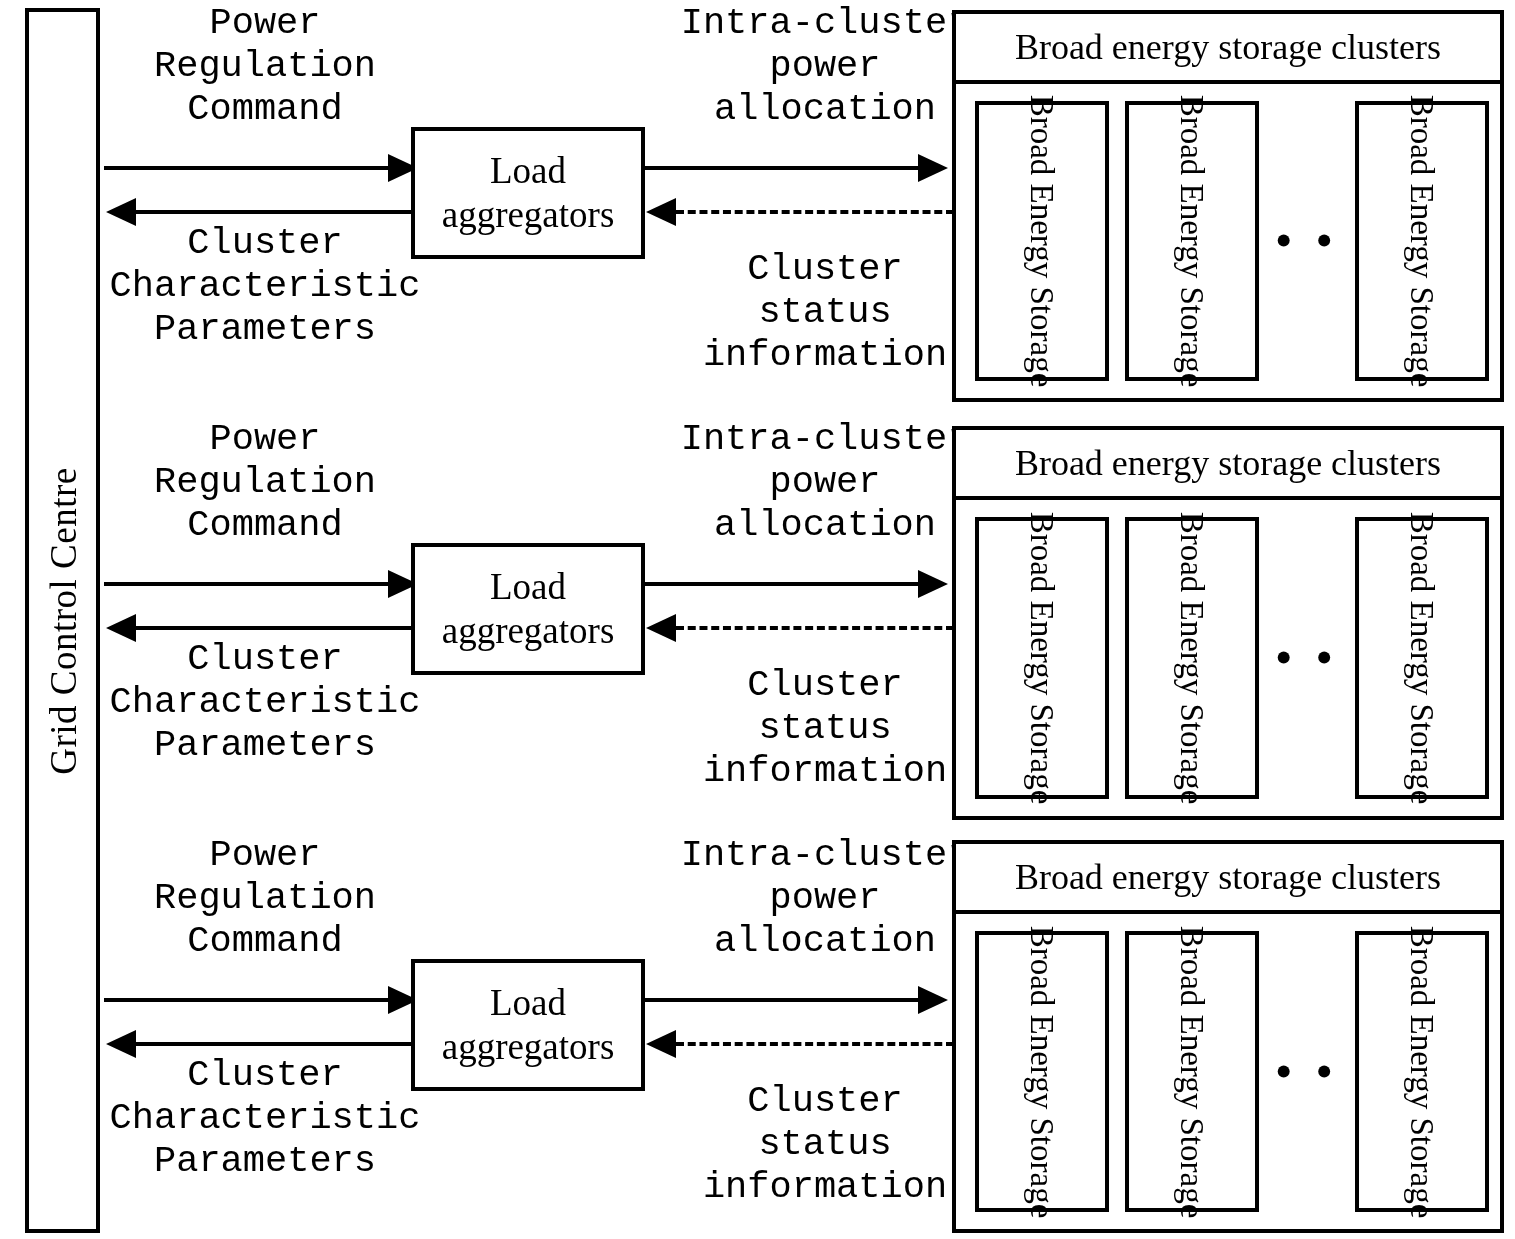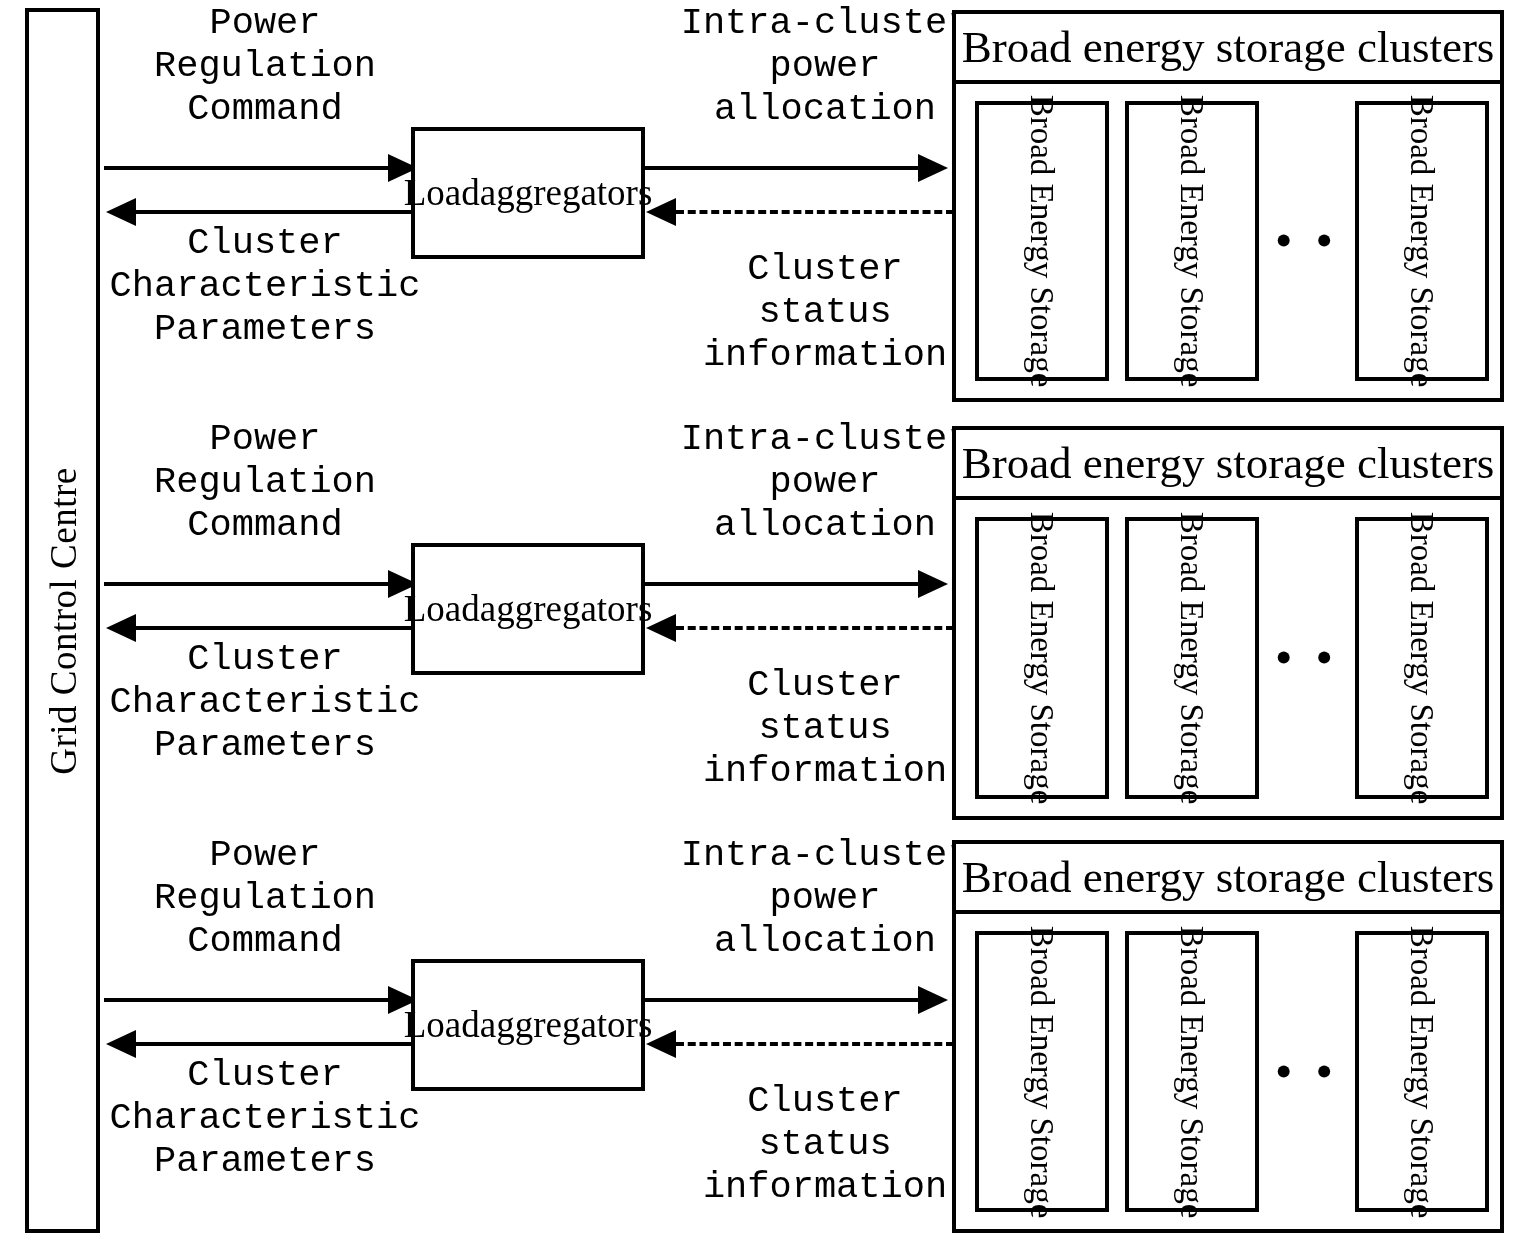--- a/index.html
+++ b/index.html
@@ -42,21 +42,21 @@
   
   .agg-box {
     position: absolute;
     left: 411px;
     width: 234px;
     height: 132px;
     border: 4px solid #000;
     box-sizing: border-box;
     background: #fff;
     display: flex;
-    flex-direction: row;
+    flex-direction: column;
     align-items: center;
     justify-content: center;
     font-size: 37px;
     line-height: 1.18;
   }
 
   
   .cluster-box {
     position: absolute;
     left: 952px;
@@ -64,21 +64,21 @@
     border: 4px solid #000;
     box-sizing: border-box;
     background: #fff;
   }
   .cluster-header {
     height: 70px;
     border-bottom: 4px solid #000;
     display: flex;
     align-items: center;
     justify-content: center;
-    font-size: 45px;
+    font-size: 36px;
     box-sizing: border-box;
   }
   .cluster-body {
     position: relative;
     height: calc(100% - 70px);
     box-sizing: border-box;
   }
   .unit-box {
     position: absolute;
     top: 17px;

